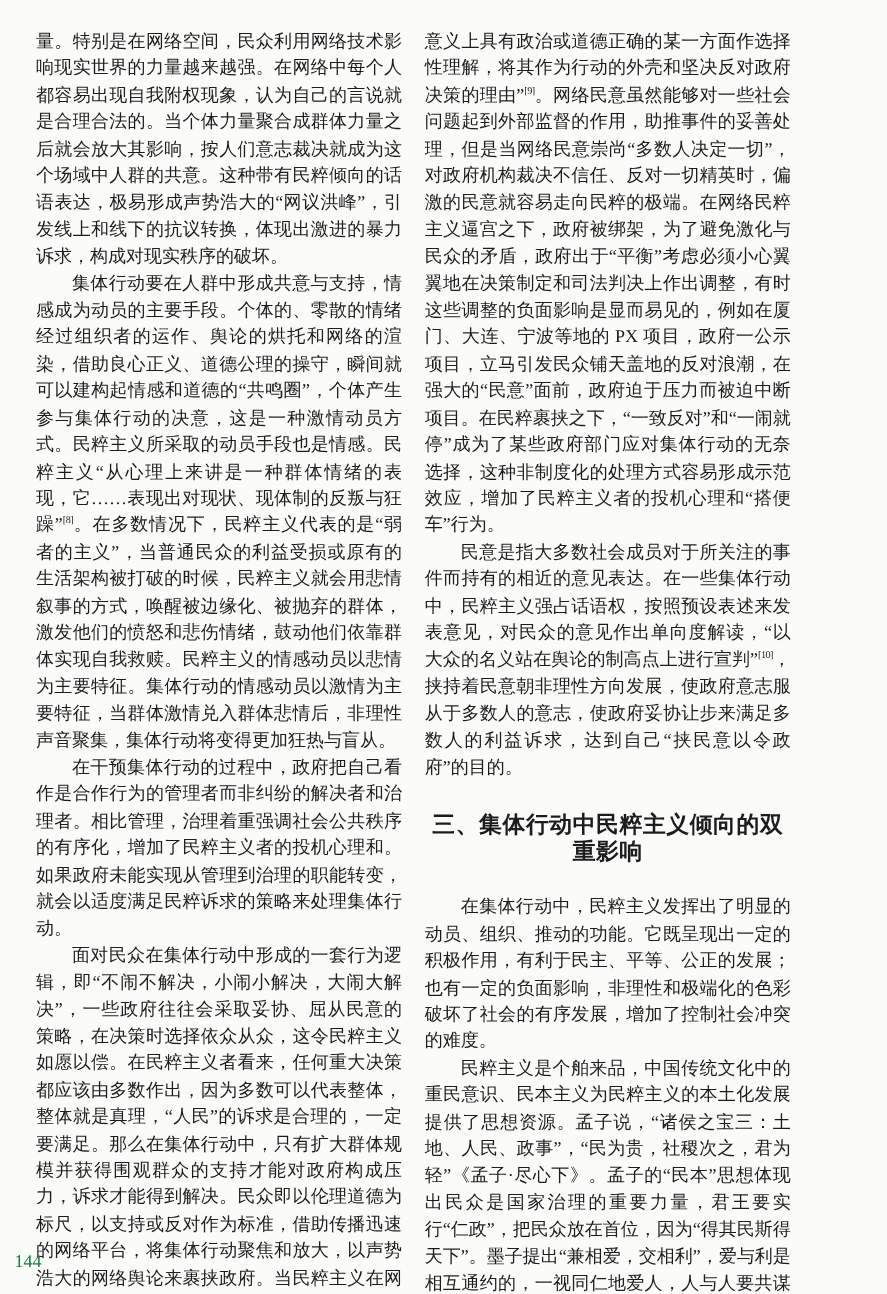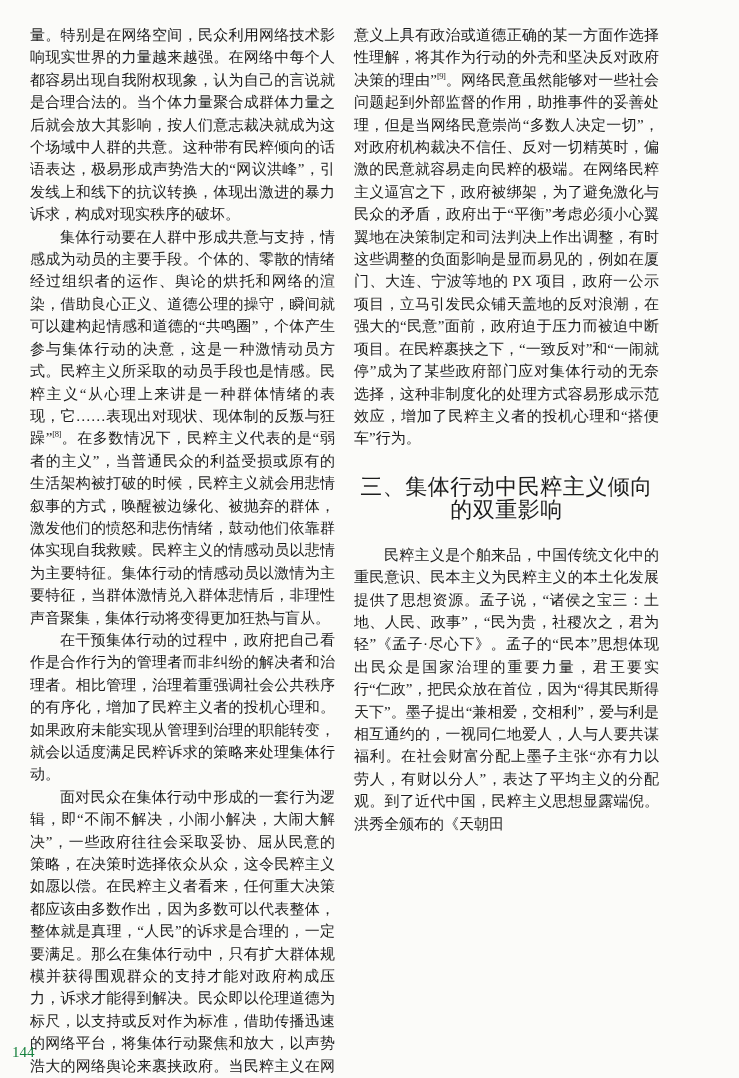--- a/index.html
+++ b/index.html
@@ -45,23 +45,23 @@
     margin: 10px 0 0 0;
     font-size: 15.5px;
     line-height: 22.4px;
     font-weight: bold;
     text-indent: 2em;
     font-family: "Liberation Sans", "DejaVu Sans", sans-serif;
     letter-spacing: 0.5px;
   }
   .section-heading {
     margin: 25px 0 23px 0;
-    font-size: 22px;
+    font-size: 19px;
     line-height: 23px;
-    font-weight: normal;
+    font-weight: bold;
     text-align: center;
     font-family: "Liberation Sans", "DejaVu Sans", sans-serif;
     letter-spacing: 0.5px;
   }
   .page-number {
     position: absolute;
     left: 12px;
     top: 1044px;
     font-size: 15px;
     color: #15803d;
@@ -77,20 +77,22 @@
 
     <div class="col">
       <p class="para">量。特别是在网络空间，民众利用网络技术影响现实世界的力量越来越强。在网络中每个人都容易出现自我附权现象，认为自己的言说就是合理合法的。当个体力量聚合成群体力量之后就会放大其影响，按人们意志裁决就成为这个场域中人群的共意。这种带有民粹倾向的话语表达，极易形成声势浩大的“网议洪峰”，引发线上和线下的抗议转换，体现出激进的暴力诉求，构成对现实秩序的破坏。</p>
       <p class="para indent">集体行动要在人群中形成共意与支持，情感成为动员的主要手段。个体的、零散的情绪经过组织者的运作、舆论的烘托和网络的渲染，借助良心正义、道德公理的操守，瞬间就可以建构起情感和道德的“共鸣圈”，个体产生参与集体行动的决意，这是一种激情动员方式。民粹主义所采取的动员手段也是情感。民粹主义“从心理上来讲是一种群体情绪的表现，它……表现出对现状、现体制的反叛与狂躁”<sup>[8]</sup>。在多数情况下，民粹主义代表的是“弱者的主义”，当普通民众的利益受损或原有的生活架构被打破的时候，民粹主义就会用悲情叙事的方式，唤醒被边缘化、被抛弃的群体，激发他们的愤怒和悲伤情绪，鼓动他们依靠群体实现自我救赎。民粹主义的情感动员以悲情为主要特征。集体行动的情感动员以激情为主要特征，当群体激情兑入群体悲情后，非理性声音聚集，集体行动将变得更加狂热与盲从。</p>
       <p class="para indent">在干预集体行动的过程中，政府把自己看作是合作行为的管理者而非纠纷的解决者和治理者。相比管理，治理着重强调社会公共秩序的有序化，增加了民粹主义者的投机心理和。如果政府未能实现从管理到治理的职能转变，就会以适度满足民粹诉求的策略来处理集体行动。</p>
       <p class="para indent">面对民众在集体行动中形成的一套行为逻辑，即“不闹不解决，小闹小解决，大闹大解决”，一些政府往往会采取妥协、屈从民意的策略，在决策时选择依众从众，这令民粹主义如愿以偿。在民粹主义者看来，任何重大决策都应该由多数作出，因为多数可以代表整体，整体就是真理，“人民”的诉求是合理的，一定要满足。那么在集体行动中，只有扩大群体规模并获得围观群众的支持才能对政府构成压力，诉求才能得到解决。民众即以伦理道德为标尺，以支持或反对作为标准，借助传播迅速的网络平台，将集体行动聚焦和放大，以声势浩大的网络舆论来裹挟政府。当民粹主义在网络上成为主流声音之后，它就容易“撇开具体问题，选择在抽象</p>
     </div>
 
     <div class="col">
       <p class="para">意义上具有政治或道德正确的某一方面作选择性理解，将其作为行动的外壳和坚决反对政府决策的理由”<sup>[9]</sup>。网络民意虽然能够对一些社会问题起到外部监督的作用，助推事件的妥善处理，但是当网络民意崇尚“多数人决定一切”，对政府机构裁决不信任、反对一切精英时，偏激的民意就容易走向民粹的极端。在网络民粹主义逼宫之下，政府被绑架，为了避免激化与民众的矛盾，政府出于“平衡”考虑必须小心翼翼地在决策制定和司法判决上作出调整，有时这些调整的负面影响是显而易见的，例如在厦门、大连、宁波等地的 PX 项目，政府一公示项目，立马引发民众铺天盖地的反对浪潮，在强大的“民意”面前，政府迫于压力而被迫中断项目。在民粹裹挟之下，“一致反对”和“一闹就停”成为了某些政府部门应对集体行动的无奈选择，这种非制度化的处理方式容易形成示范效应，增加了民粹主义者的投机心理和“搭便车”行为。</p>
+      <p class="para indent">民意是指大多数社会成员对于所关注的事件而持有的相近的意见表达。在一些集体行动中，民粹主义强占话语权，按照预设表述来发表意见，对民众的意见作出单向度解读，“以大众的名义站在舆论的制高点上进行宣判”<sup>[10]</sup>，挟持着民意朝非理性方向发展，使政府意志服从于多数人的意志，使政府妥协让步来满足多数人的利益诉求，达到自己“挟民意以令政府”的目的。</p>
       <h3 class="section-heading">三、集体行动中民粹主义倾向的双重影响</h3>
+      <p class="para indent">在集体行动中，民粹主义发挥出了明显的动员、组织、推动的功能。它既呈现出一定的积极作用，有利于民主、平等、公正的发展；也有一定的负面影响，非理性和极端化的色彩破坏了社会的有序发展，增加了控制社会冲突的难度。</p>
       <p class="para indent">民粹主义是个舶来品，中国传统文化中的重民意识、民本主义为民粹主义的本土化发展提供了思想资源。孟子说，“诸侯之宝三：土地、人民、政事”，“民为贵，社稷次之，君为轻”《孟子·尽心下》。孟子的“民本”思想体现出民众是国家治理的重要力量，君王要实行“仁政”，把民众放在首位，因为“得其民斯得天下”。墨子提出“兼相爱，交相利”，爱与利是相互通约的，一视同仁地爱人，人与人要共谋福利。在社会财富分配上墨子主张“亦有力以劳人，有财以分人”，表达了平均主义的分配观。到了近代中国，民粹主义思想显露端倪。洪秀全颁布的《天朝田</p>
     </div>
 
   </div>
 
   <div class="page-number">144</div>
 </div>
 
 </body></html>

